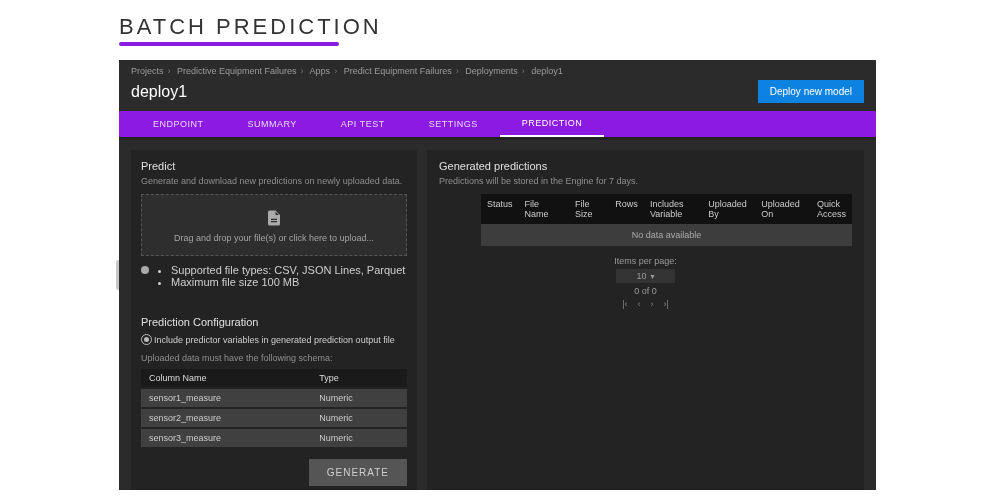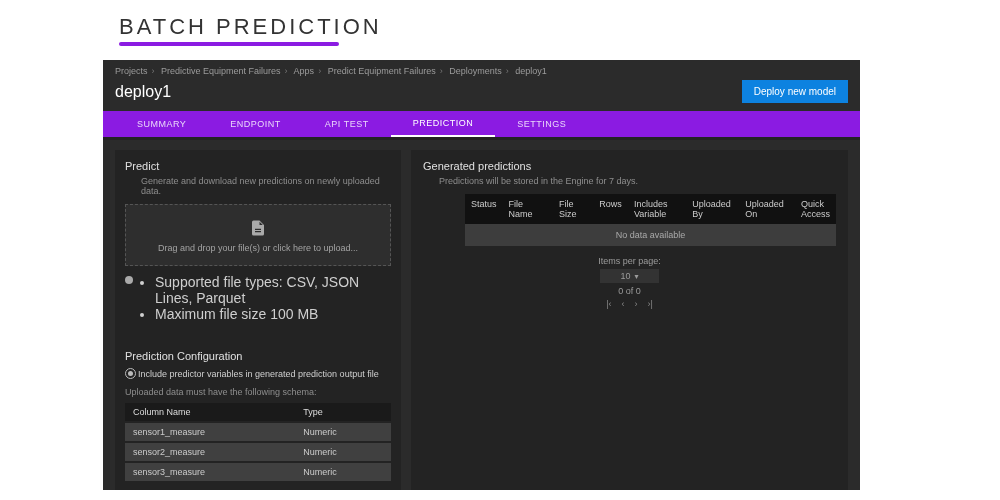--- a/index.html
+++ b/index.html
@@ -22,21 +22,21 @@
   }
   .title-underline {
     position: absolute;
     left: 119px; top: 42px;
     width: 220px; height: 4px;
     background: #8b1be2;
     border-radius: 2px;
   }
   .app {
     position: absolute;
-    left: 103px; top: 60px;
+    left: 119px; top: 60px;
     width: 757px; height: 430px;
     background: #2b2b2b;
     color: #cfcfcf;
     font-size: 10px;
     overflow: hidden;
   }
   .breadcrumbs {
     padding: 6px 12px 2px 12px;
     color: #9b9b9b;
     font-size: 9px;
@@ -69,35 +69,35 @@
   }
   .tab.active { color: #fff; border-bottom: 2px solid #fff; }
   .divider-row { height: 3px; background: #232323; }
   .body-row {
     display: flex; gap: 10px;
     padding: 10px 12px 12px 12px;
   }
   .panel-left { width: 286px; background: #232323; padding: 10px 10px 12px 10px; }
   .panel-right { flex: 1; background: #232323; padding: 10px 12px 12px 12px; min-width: 0; }
   .section-title { color: #e0e0e0; font-size: 11px; font-weight: 500; margin-bottom: 4px; }
-  .subtext { color: #8e8e8e; font-size: 9px; margin-bottom: 8px; margin-left: 16px; }
+  .subtext { color: #8e8e8e; font-size: 9px; margin-bottom: 8px; }
   .dropzone {
     border: 1px dashed #555;
     background: #2e2e2e;
     height: 62px;
     display: flex; flex-direction: column;
     align-items: center; justify-content: center;
     gap: 4px;
     cursor: pointer;
   }
   .file-icon { width: 18px; height: 22px; fill: #aaa; }
   .drop-label { color: #a3a3a3; font-size: 9px; }
   .hints { margin: 8px 0 4px 0; display: flex; align-items: flex-start; gap: 6px; }
   .info-dot { width: 8px; height: 8px; border-radius: 50%; background: #aaa; flex: none; margin-top: 2px; }
-  .hints ul { list-style: disc; margin-left: 16px; color: #cfcfcf; font-size: 14px; }
+  .hints ul { list-style: disc; margin-left: 16px; color: #cfcfcf; font-size: 11px; }
   .subsection { margin-top: 28px; }
   .radio-row { display: flex; align-items: flex-end; gap: 2px; margin: 6px 0 8px 0; }
   .radio {
     width: 11px; height: 11px; border: 1.5px solid #bbb; border-radius: 50%;
     display: inline-flex; align-items: center; justify-content: center;
   }
   .radio .inner { width: 5px; height: 5px; border-radius: 50%; background: #bbb; }
   .radio-label { font-size: 9px; color: #d0d0d0; }
   .schema-note { color: #8e8e8e; font-size: 9px; margin-bottom: 6px; }
   .schema-table { width: 100%; border-collapse: collapse; position: relative; }
@@ -151,25 +151,25 @@
     <span>Deployments</span><span class="sep">›</span>
     <span>deploy1</span>
   </div>
 
   <div class="title-row">
     <div class="deploy-title">deploy1</div>
     <button class="btn-primary">Deploy new model</button>
   </div>
 
   <div class="tabs">
+    <div class="tab">ENDPOINT</div>
     <div class="tab">SUMMARY</div>
-    <div class="tab">ENDPOINT</div>
     <div class="tab">API TEST</div>
+    <div class="tab">SETTINGS</div>
     <div class="tab active">PREDICTION</div>
-    <div class="tab">SETTINGS</div>
   </div>
   <div class="divider-row"></div>
 
   <div class="body-row">
 
     <div class="panel-left">
       <div class="section-title">Predict</div>
       <div class="subtext">Generate and download new predictions on newly uploaded data.</div>
 
       <div class="dropzone">

